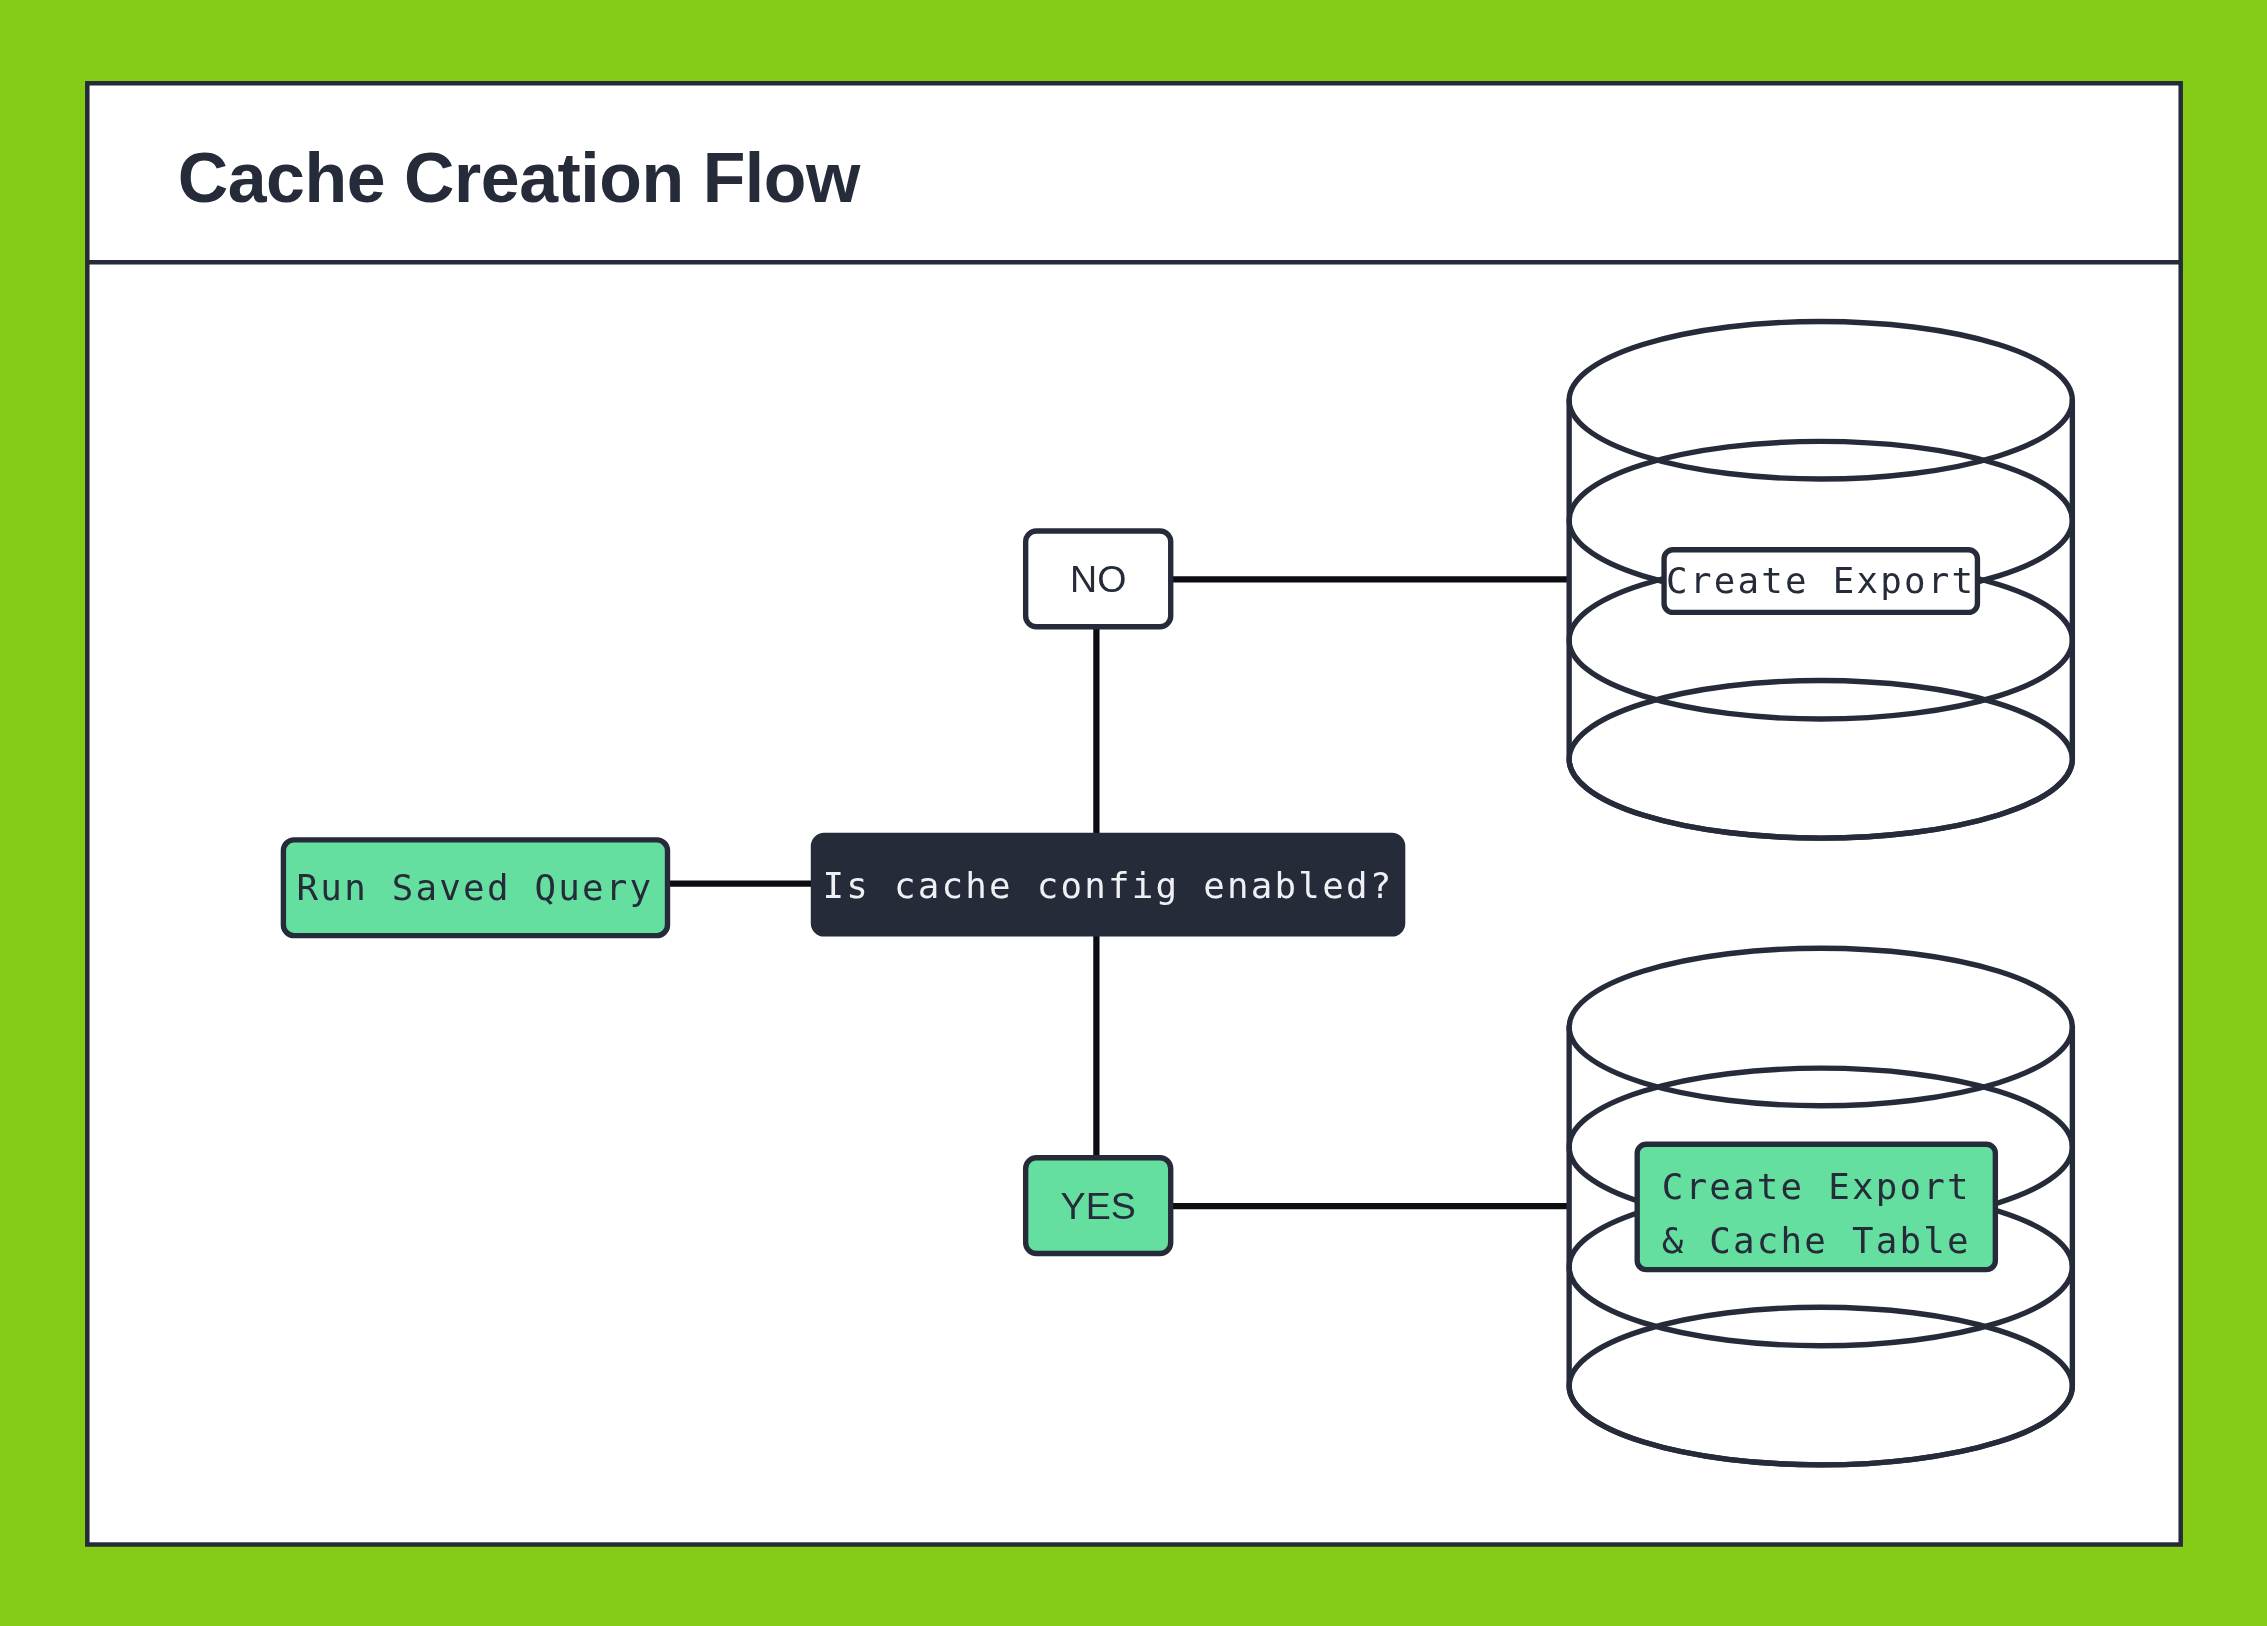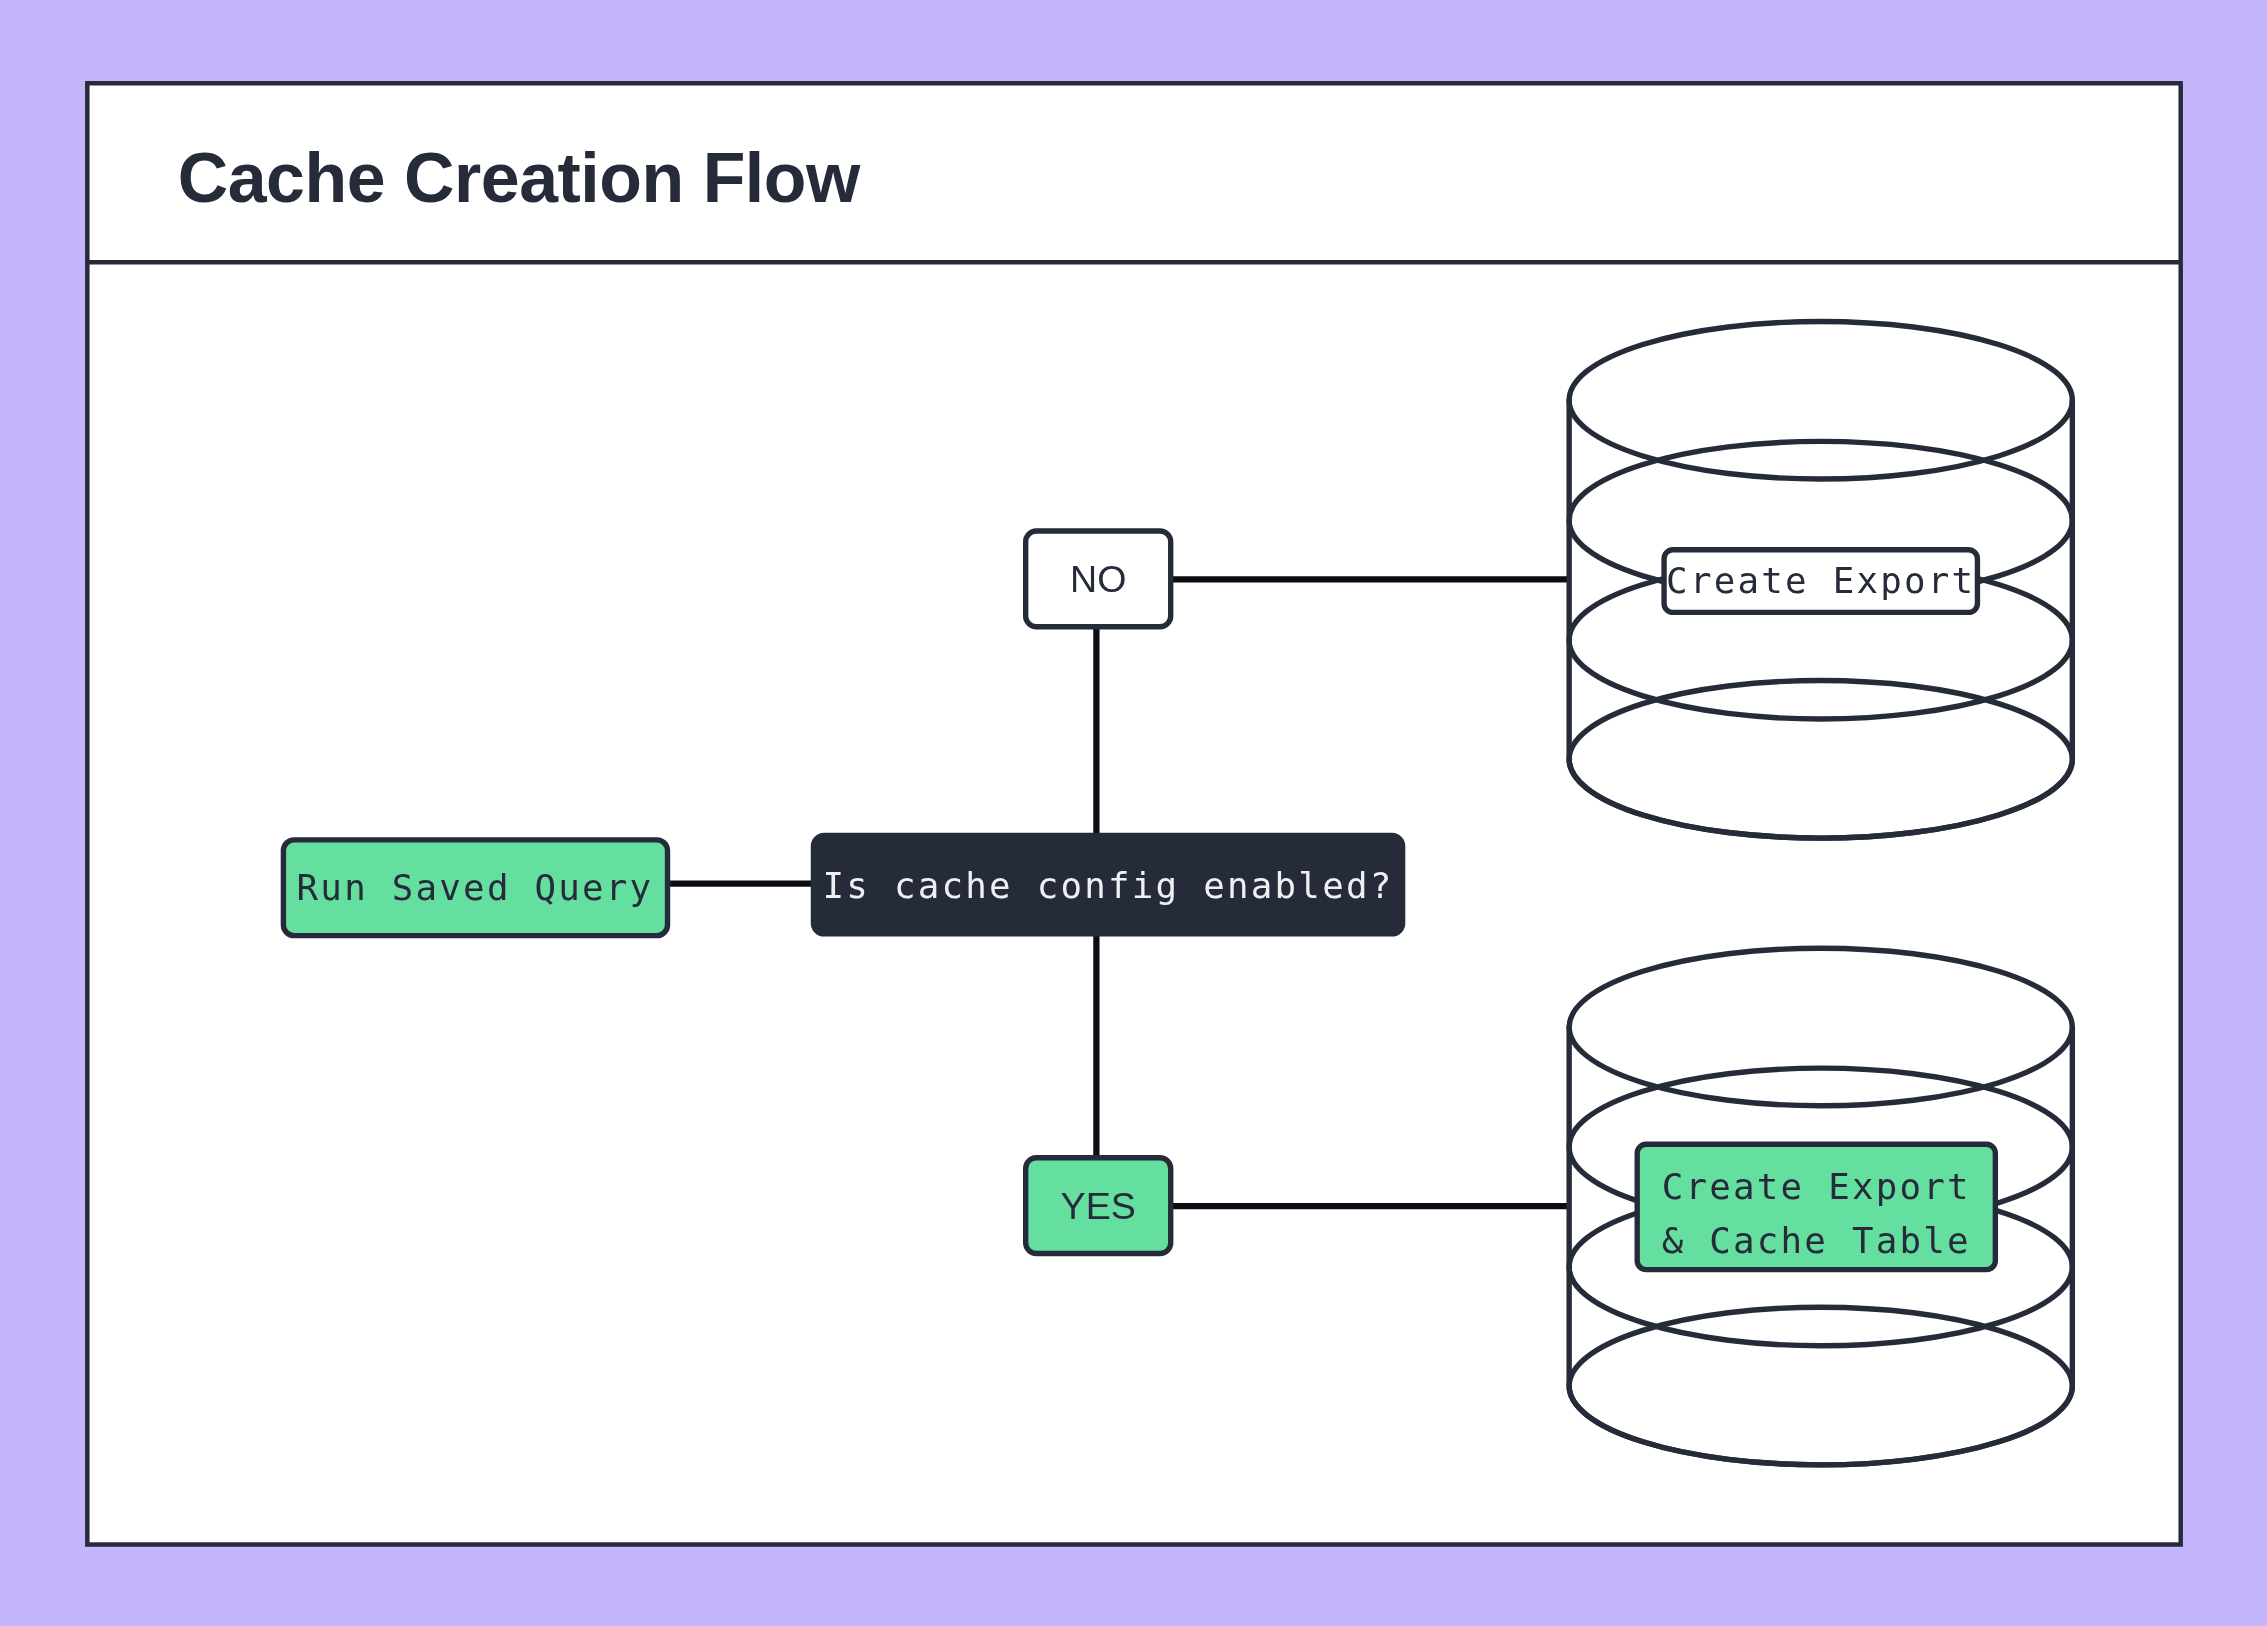--- a/index.html
+++ b/index.html
@@ -10,21 +10,21 @@
   body {
     width: 2268px;
     height: 1626px;
     font-family: "Liberation Sans", sans-serif;
     overflow: hidden;
   }
   #stage {
     position: relative;
     width: 2268px;
     height: 1626px;
-    background: #c4b5fd;
+    background: #84cc16;
   }
   svg#diagram {
     display: block;
     width: 2268px;
     height: 1626px;
   }
   .frame-line {
     fill: none;
     stroke: #262b3a;
     stroke-width: 5;

